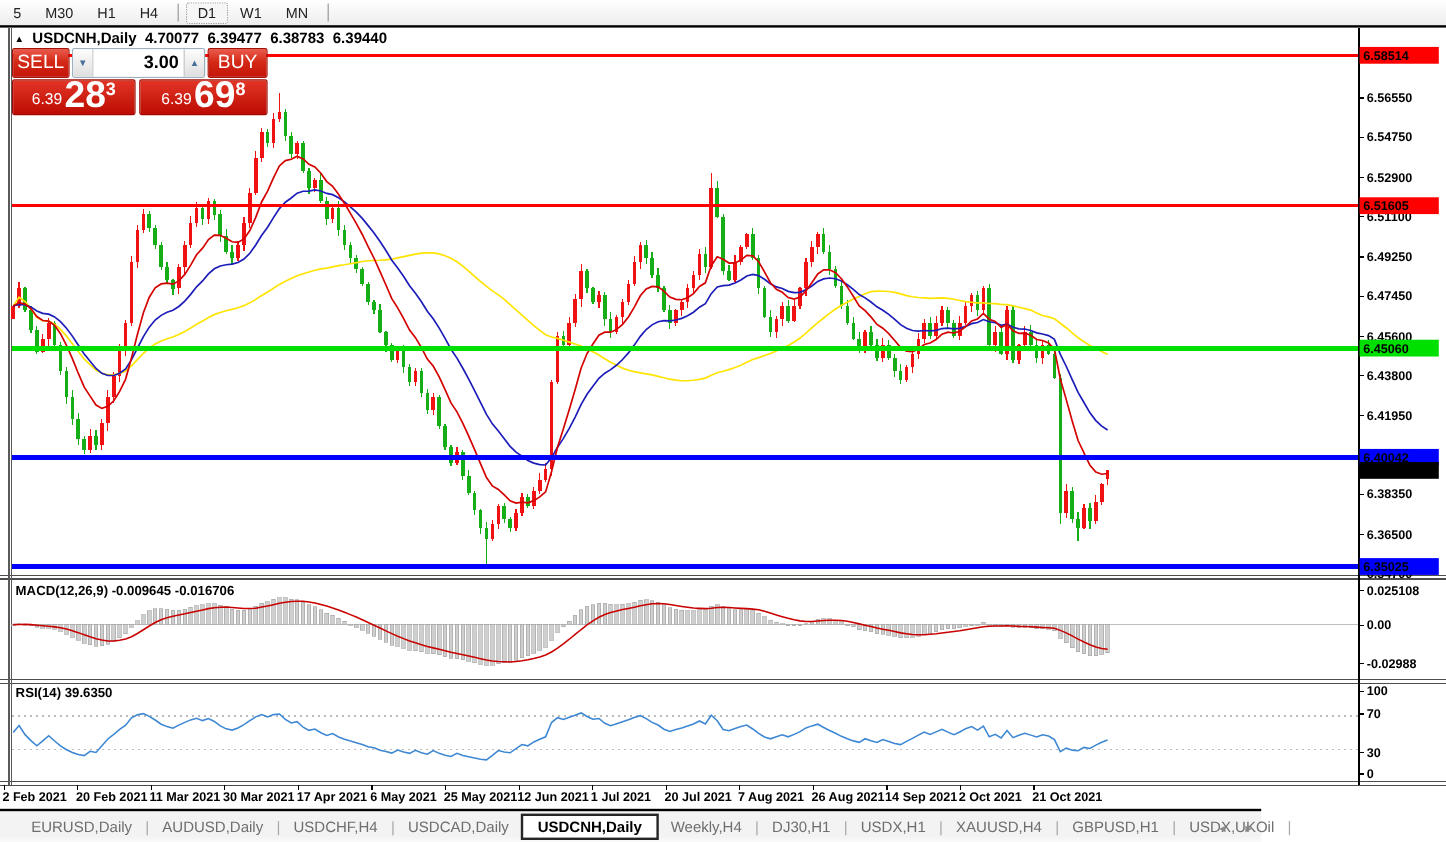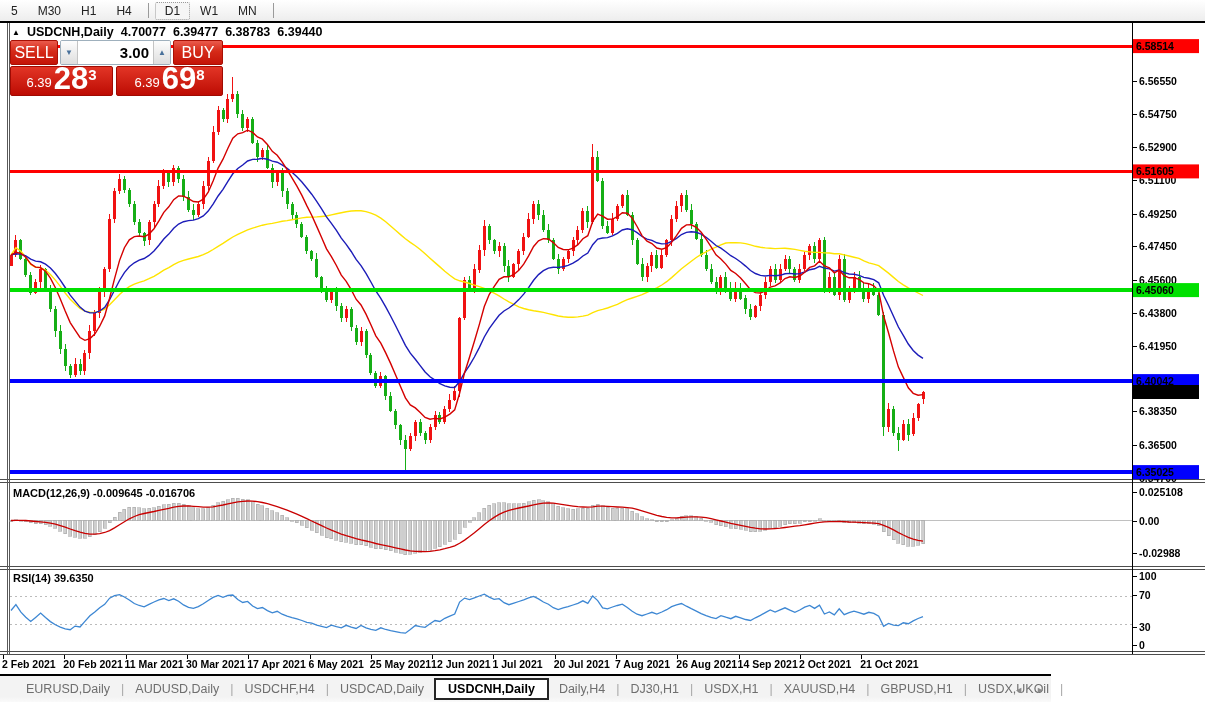--- a/index.html
+++ b/index.html
@@ -792,21 +792,21 @@
 <div class="tabbar" id="tabbar">
   <span id="tabs-list" style="display:flex;align-items:center;">
       <span class="tab">EURUSD,Daily</span>
       <span class="tab-sep">|</span>
       <span class="tab">AUDUSD,Daily</span>
       <span class="tab-sep">|</span>
       <span class="tab">USDCHF,H4</span>
       <span class="tab-sep">|</span>
       <span class="tab">USDCAD,Daily</span>
       <span class="tab active">USDCNH,Daily</span>
-      <span class="tab">Daily,H4</span>
+      <span class="tab">Weekly,H4</span>
       <span class="tab-sep">|</span>
       <span class="tab">DJ30,H1</span>
       <span class="tab-sep">|</span>
       <span class="tab">USDX,H1</span>
       <span class="tab-sep">|</span>
       <span class="tab">XAUUSD,H4</span>
       <span class="tab-sep">|</span>
       <span class="tab">GBPUSD,H1</span>
       <span class="tab-sep">|</span>
       <span class="tab">USDX,UKOil</span>

